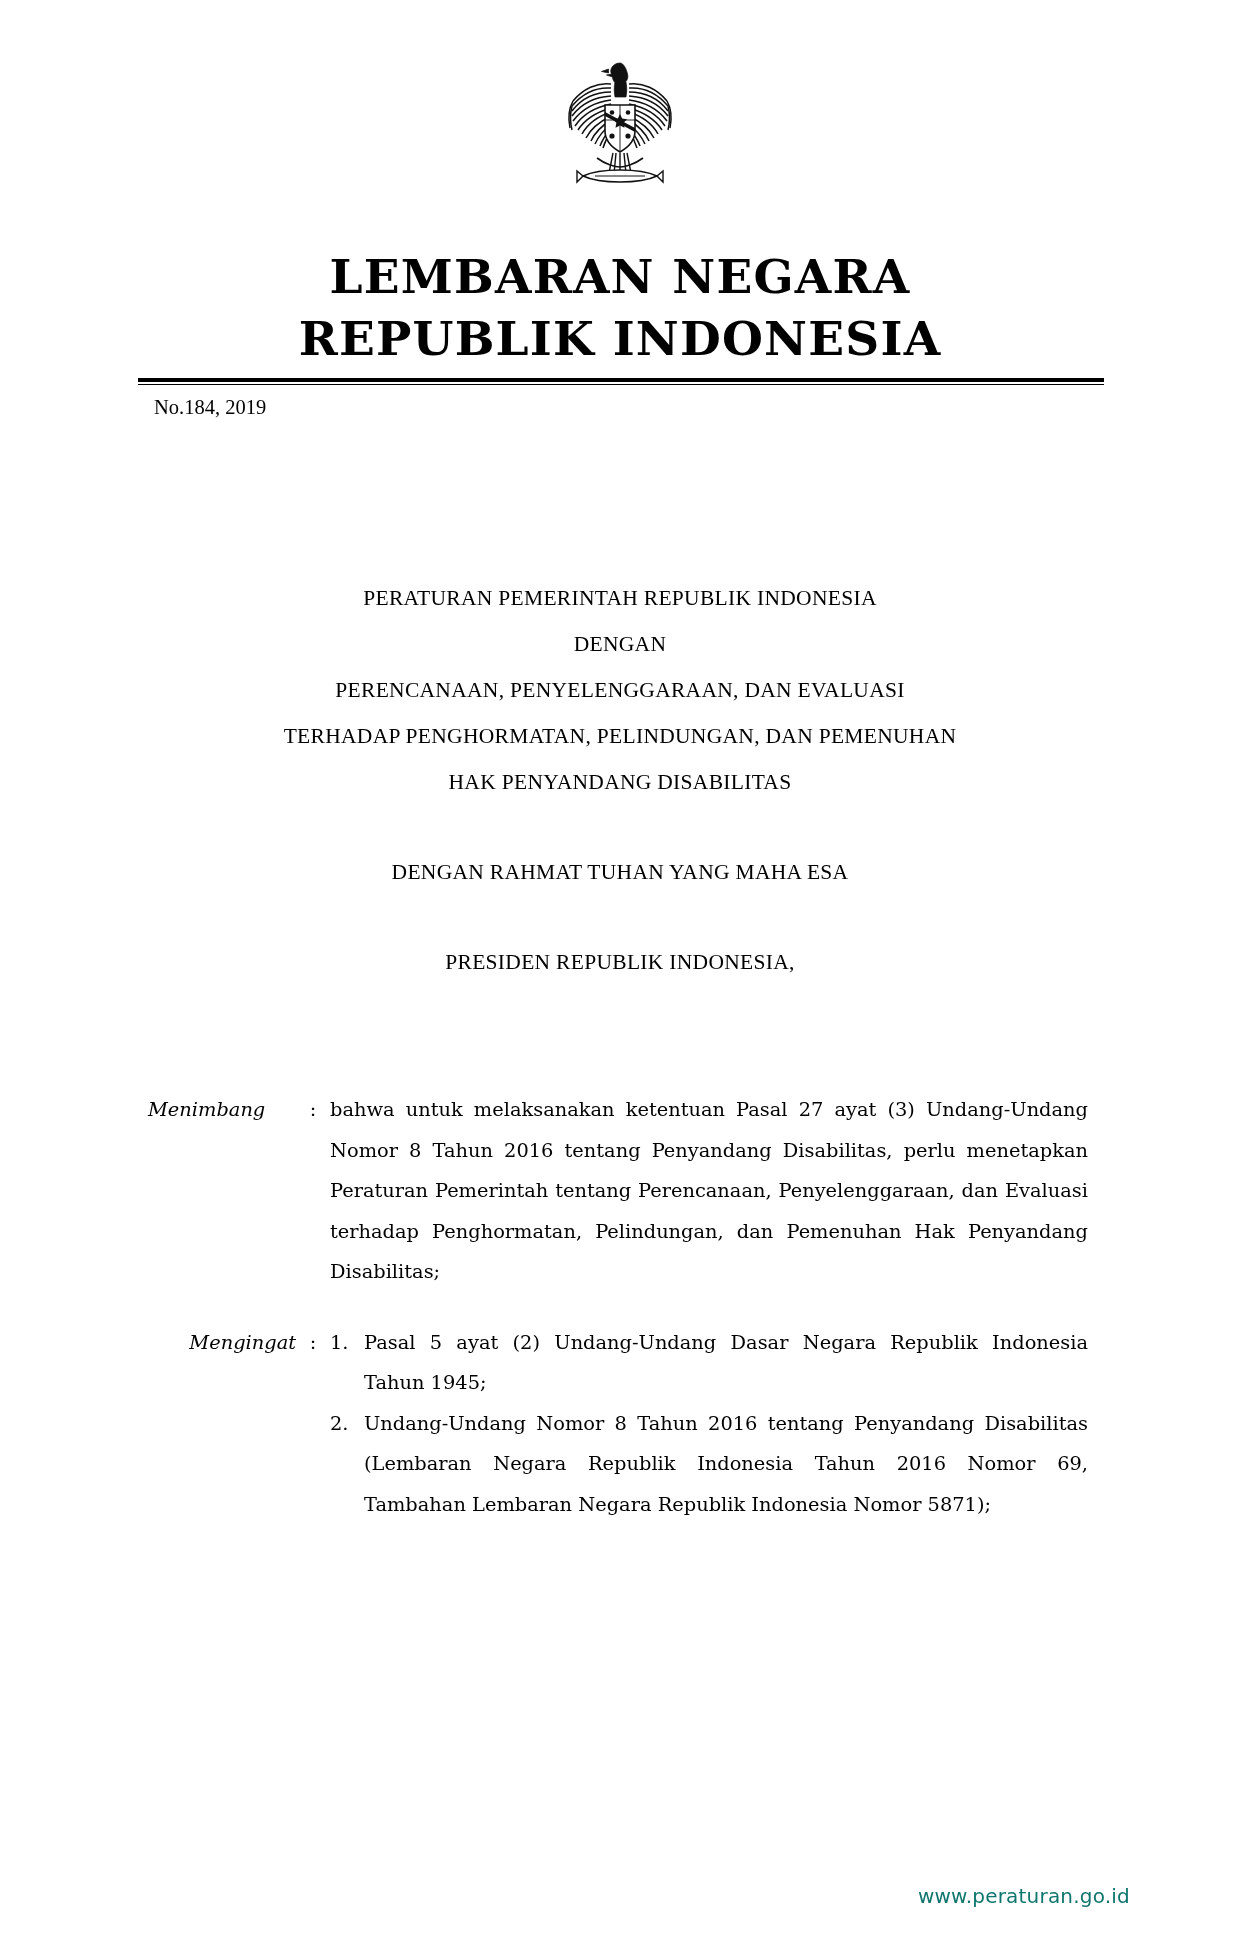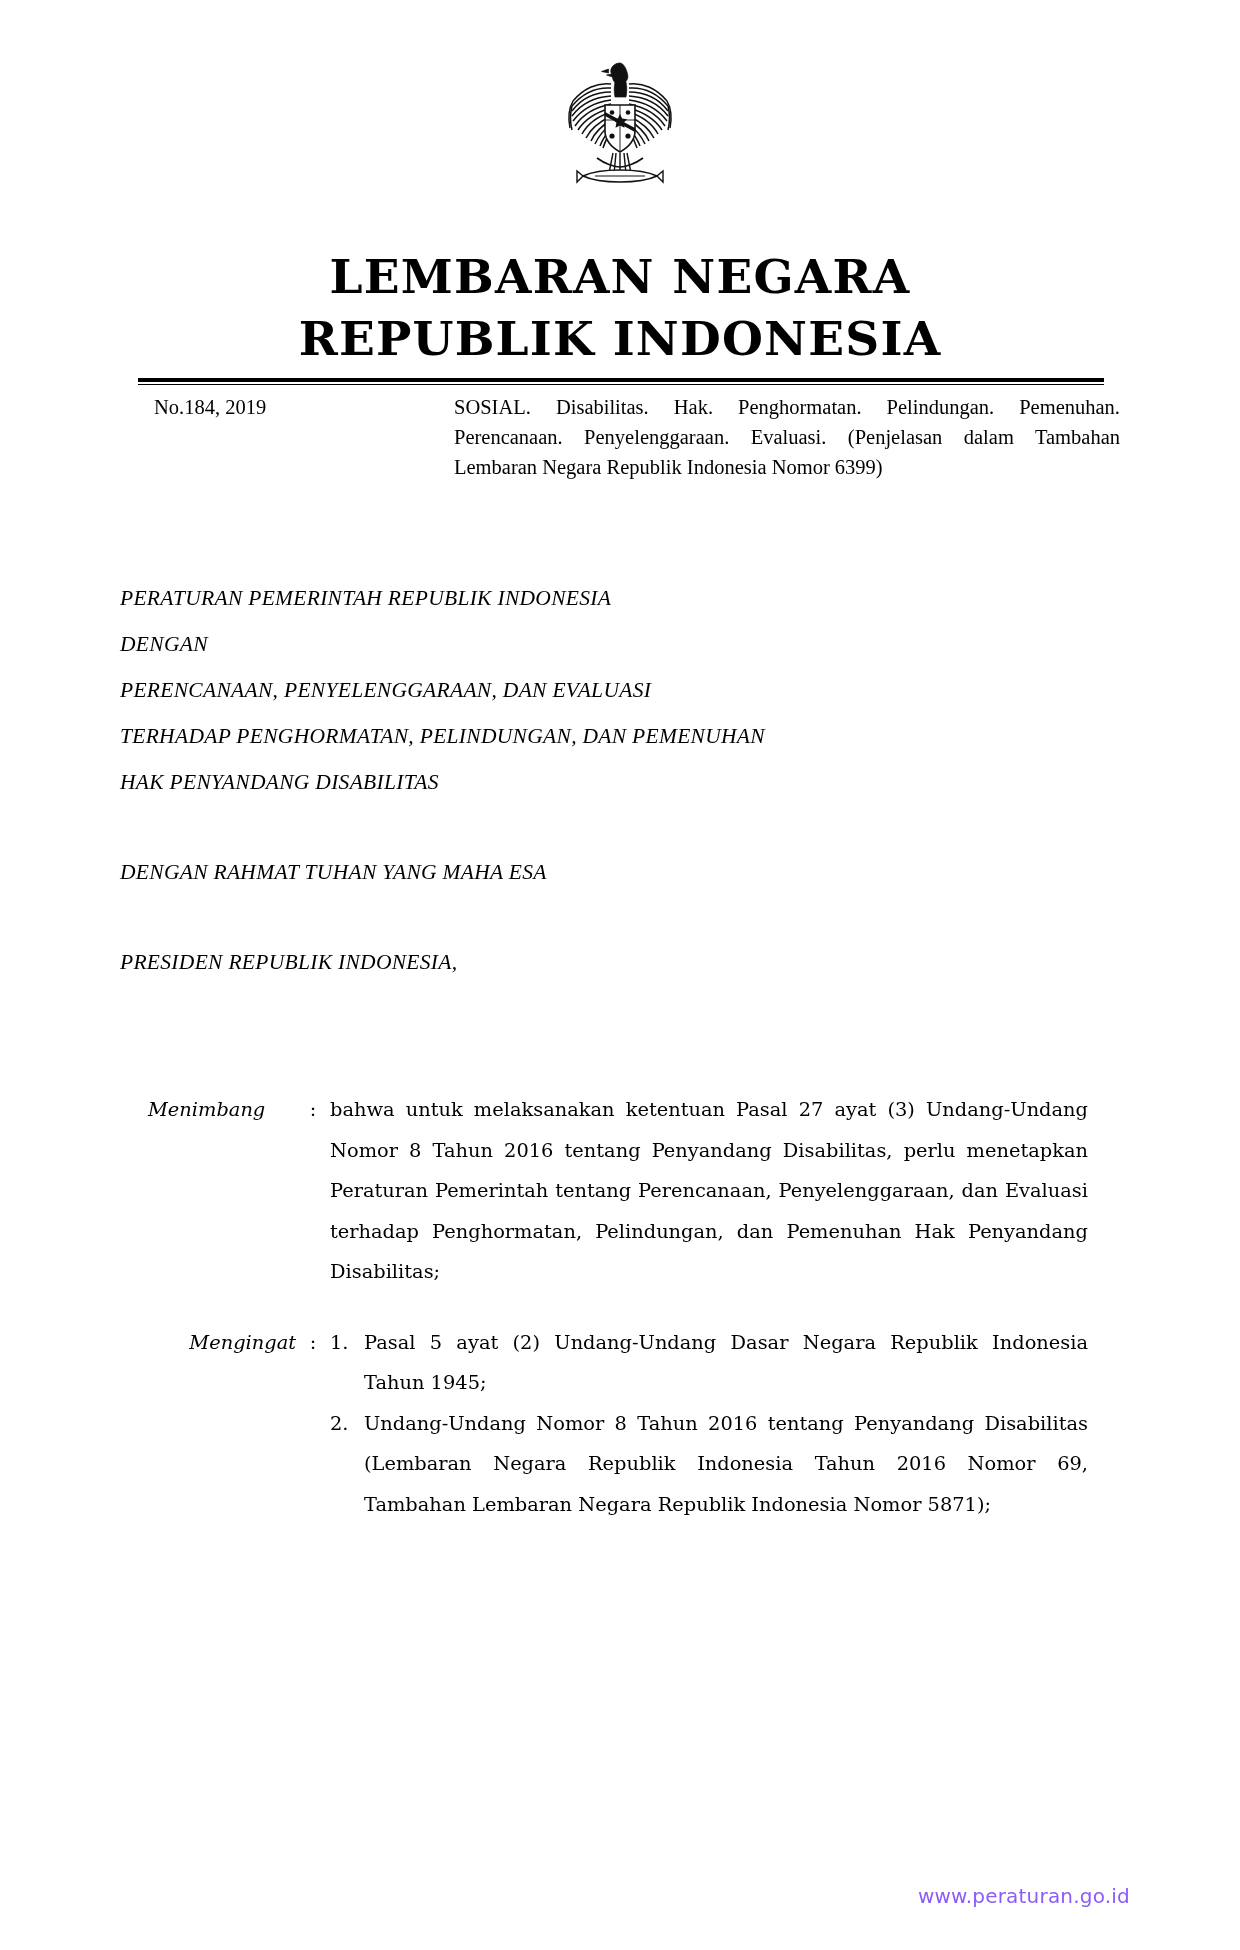--- a/index.html
+++ b/index.html
@@ -97,21 +97,21 @@
     text-align-last: left;
     hyphens: none;
   }
 
   
   .titleblock {
     position: absolute;
     left: 120px;
     top: 575px;
     width: 1000px;
-    font-style: italic;
+    text-align: center;
   }
   .title-line {
     font-size: 21.5px;
     line-height: 46px;
     letter-spacing: 0.3px;
     white-space: nowrap;
   }
   .title-gap-lg { height: 44px; }
 
   
@@ -180,21 +180,21 @@
     line-height: 40.5px;
   }
 
   
   .watermark {
     position: absolute;
     right: 110px;
     bottom: 42px;
     font-family: "DejaVu Sans", "Liberation Sans", sans-serif;
     font-size: 20px;
-    color: #8b5cf6;
+    color: #0f766e;
     letter-spacing: 0.2px;
     white-space: nowrap;
   }
 </style>
 </head>
 <body>
 
 <div class="page">
 
   <div class="emblem-wrap">
@@ -280,21 +280,20 @@
   <div class="masthead">
     <div class="masthead-line">LEMBARAN NEGARA</div>
     <div class="masthead-line">REPUBLIK INDONESIA</div>
   </div>
 
   <div class="rule-thick"></div>
   <div class="rule-thin"></div>
 
   <div class="meta">
     <div class="meta-no">No.184, 2019</div>
-    <div class="meta-subject">SOSIAL. Disabilitas. Hak. Penghormatan. Pelindungan. Pemenuhan. Perencanaan. Penyelenggaraan. Evaluasi. (Penjelasan dalam Tambahan Lembaran Negara Republik Indonesia Nomor 6399)</div>
   </div>
 
   <div class="titleblock">
     <div class="title-line">PERATURAN PEMERINTAH REPUBLIK INDONESIA</div>
     <div class="title-line">DENGAN</div>
     <div class="title-line">PERENCANAAN, PENYELENGGARAAN, DAN EVALUASI</div>
     <div class="title-line">TERHADAP PENGHORMATAN, PELINDUNGAN, DAN PEMENUHAN</div>
     <div class="title-line">HAK PENYANDANG DISABILITAS</div>
     <div class="title-gap-lg"></div>
     <div class="title-line">DENGAN RAHMAT TUHAN YANG MAHA ESA</div>

